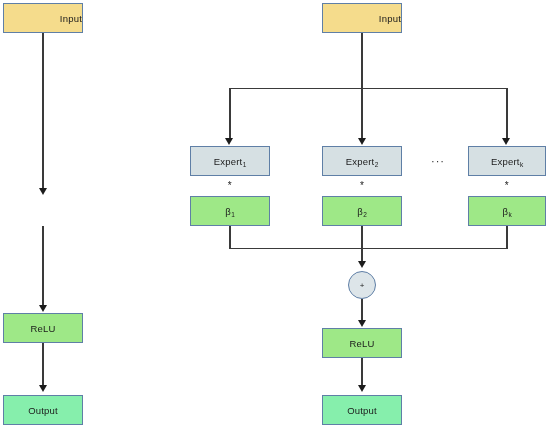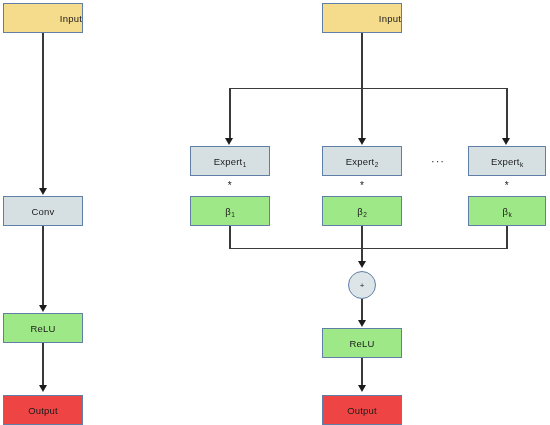--- a/index.html
+++ b/index.html
@@ -17,21 +17,21 @@
     border:1px solid #5f7fa6;
     font-size:9.5px;
     color:#1b1b1b;
     letter-spacing:.2px;
     white-space:nowrap;
     z-index:3;
   }
   .fill-yellow{background:#f5dc8c;justify-content:flex-end;}
   .fill-gray{background:#d6e0e3;}
   .fill-green{background:#9ee887;}
-  .fill-blue{background:#ef4444;}
+  .fill-blue{background:#86efac;}
   .node sub{font-size:6.5px;vertical-align:baseline;position:relative;top:2px;left:.3px;}
 
   .circ{
     position:absolute;
     box-sizing:border-box;
     width:28px;height:28px;border-radius:50%;
     border:1px solid #5f7fa6;
     background:#dde5e9;
     display:flex;align-items:center;justify-content:center;
     font-size:8px;color:#1b1b1b;
@@ -69,23 +69,20 @@
 
 <div id="stage">
 
   <div class="node fill-yellow" style="left:3px;top:3px;width:80px;height:30px;">
     <span>Input</span>
   </div>
 
   <div class="vline" style="left:42.2px;top:33px;height:156px;"></div>
   <div class="arrow" style="left:38.5px;top:188px;"></div>
 
-  <div class="node fill-gray" style="left:3px;top:196px;width:80px;height:30px;">
-    <span>Conv</span>
-  </div>
 
   <div class="vline" style="left:42.2px;top:226px;height:80px;"></div>
   <div class="arrow" style="left:38.5px;top:305px;"></div>
 
   <div class="node fill-green" style="left:3px;top:313px;width:80px;height:30px;">
     <span>ReLU</span>
   </div>
 
   <div class="vline" style="left:42.2px;top:343px;height:43px;"></div>
   <div class="arrow" style="left:38.5px;top:385px;"></div>

